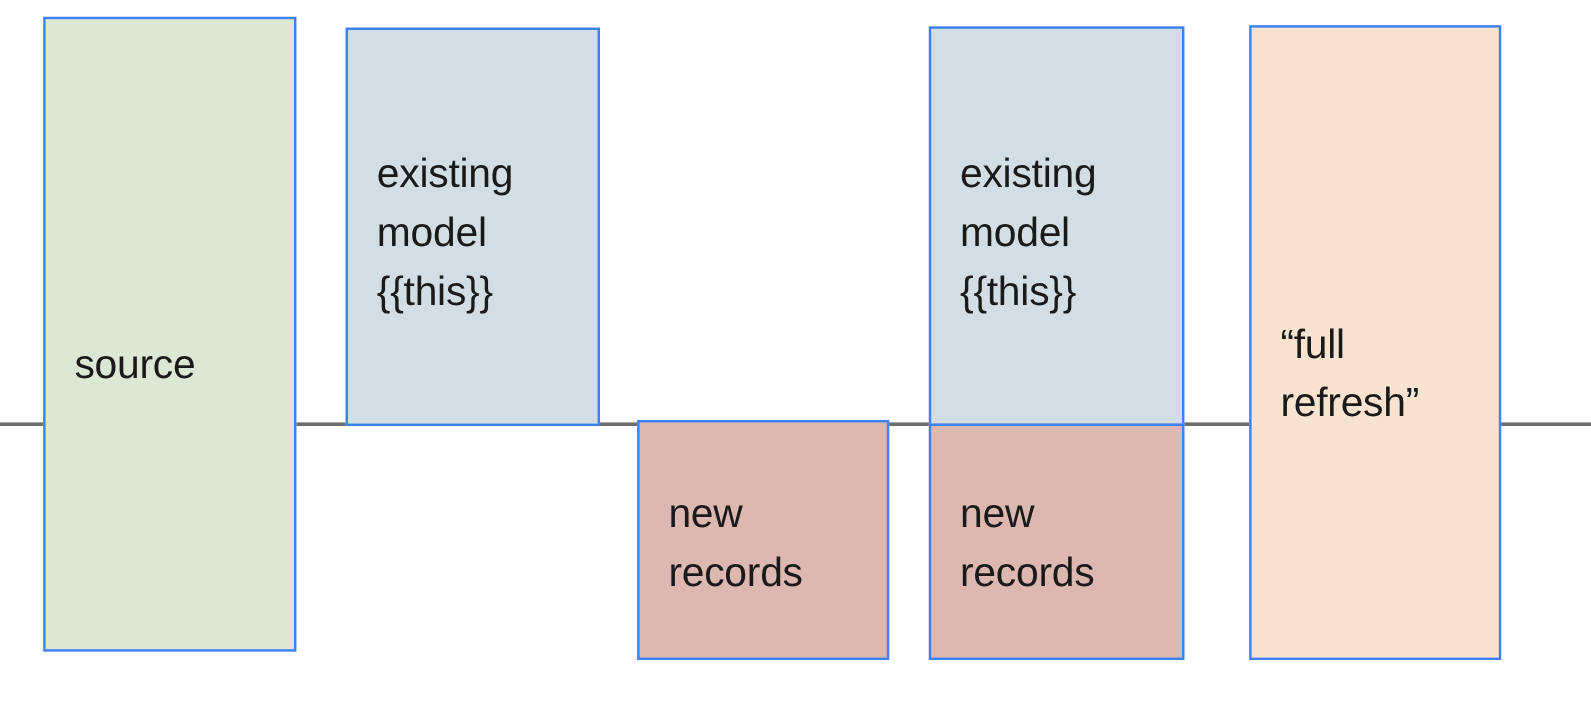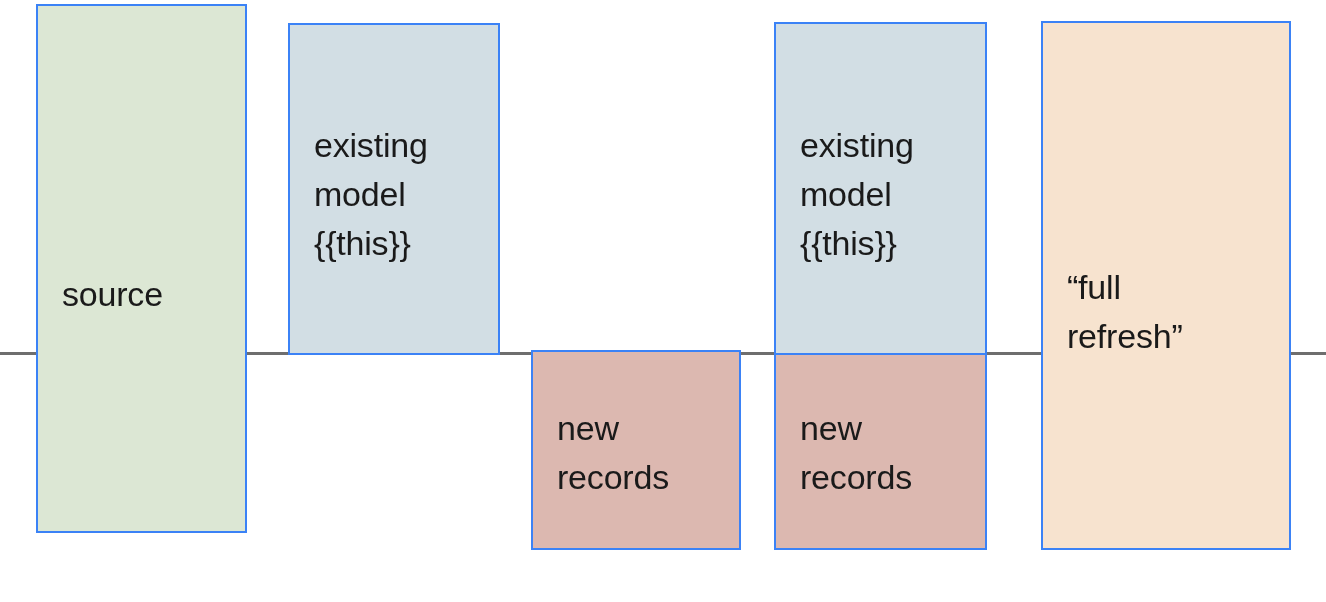--- a/index.html
+++ b/index.html
@@ -39,21 +39,21 @@
     right: 10px;
     font-size: 34px;
     line-height: 49px;
     color: #1a1a1a;
     white-space: pre-line;
     letter-spacing: -0.2px;
   }
   
   #box-source {
     left: 36px;
-    top: 4px;
+    top: 14px;
     width: 211px;
     height: 529px;
     background: #dce7d4;
   }
   #box-source .box-label {
     top: 264px;
   }
   
   #box-existing-model-1 {
     left: 288px;
@@ -95,21 +95,21 @@
     height: 197px;
     background: #dcb8b0;
   }
   #box-new-records-2 .box-label {
     top: 49px;
   }
   
   #box-full-refresh {
     left: 1041px;
     top: 21px;
-    width: 250px;
+    width: 210px;
     height: 529px;
     background: #f7e3cf;
   }
   #box-full-refresh .box-label {
     top: 240px;
   }
 </style>
 </head>
 <body>
 

